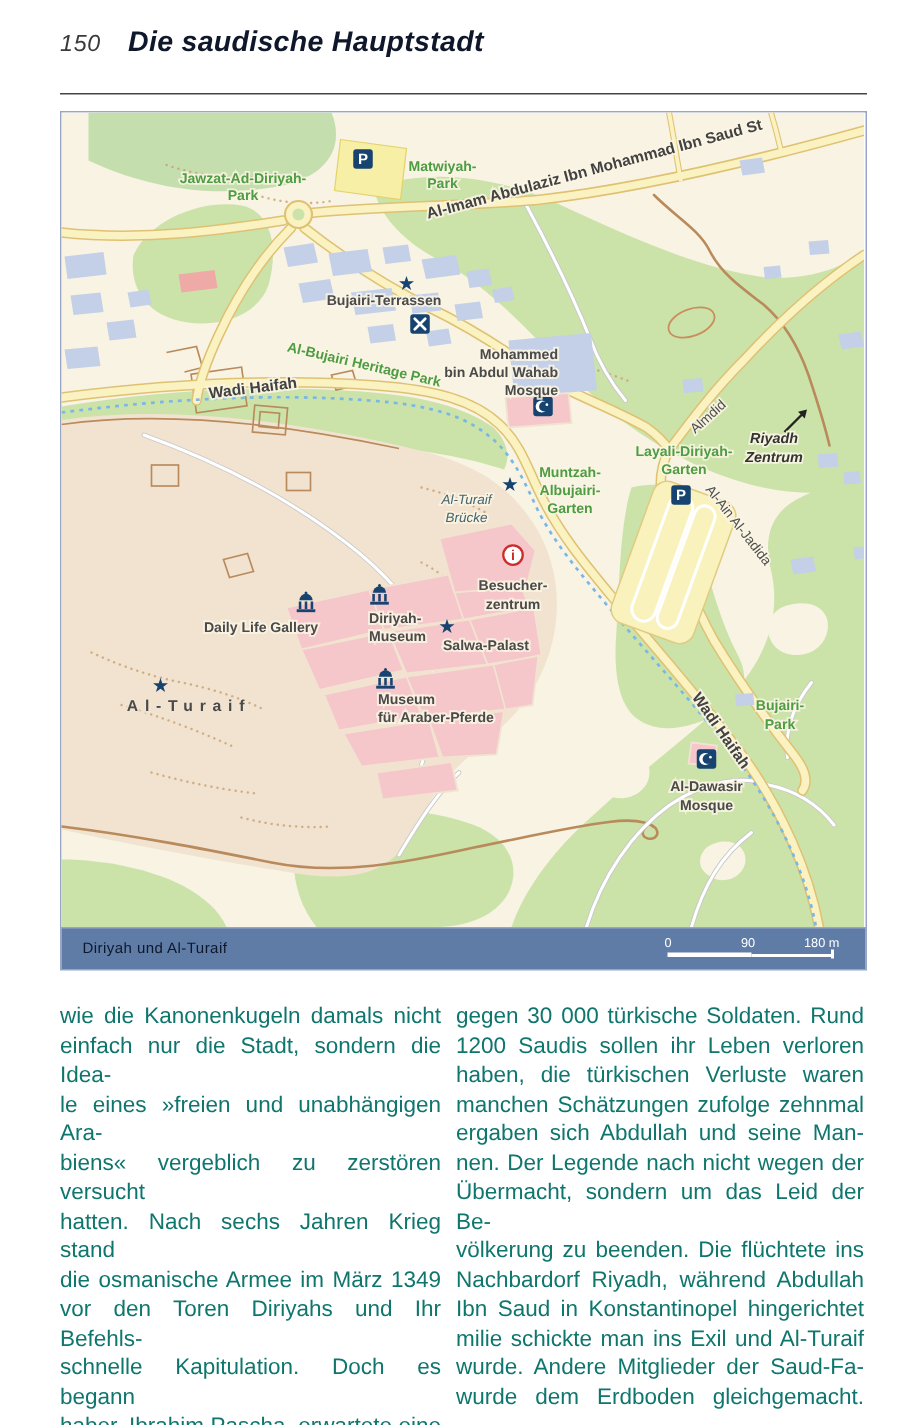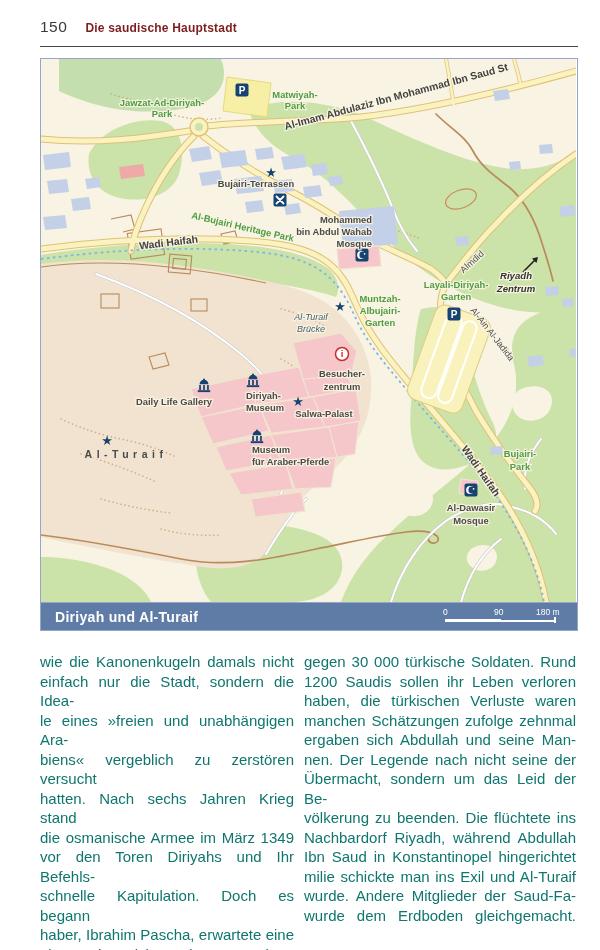--- a/index.html
+++ b/index.html
@@ -3,29 +3,29 @@
 <meta charset="utf-8">
 <style>
   html,body{margin:0;padding:0;}
   body{
     width:600px;height:950px;background:#ffffff;
     font-family:"Liberation Sans", sans-serif;color:#3e3e3e;
     position:relative;overflow:hidden;
   }
   .page{position:absolute;left:40px;top:18px;width:538px;}
   
-  .hdr{display:flex;align-items:baseline;border-bottom:1.6px solid #44474a;padding-bottom:10px;}
+  .hdr{display:flex;align-items:baseline;border-bottom:1.6px solid #44474a;padding-bottom:22px;font-style:italic;}
   .pagenum{font-size:15.5px;color:#3a3a3a;letter-spacing:.5px;}
-  .ptitle{font-size:12px;font-weight:bold;color:#7f1d1d;margin-left:18px;letter-spacing:.2px;}
+  .ptitle{font-size:19px;font-weight:bold;color:#0f172a;margin-left:18px;letter-spacing:.2px;}
   
   .mapbox{margin-top:11px;border:1.5px solid #97a6c6;width:536px;}
   .mapbox svg{display:block;}
   .caption{height:28px;background:#5e7ca6;border-top:1.5px solid #97a6c6;
     display:flex;align-items:center;justify-content:space-between;padding:0 14px;box-sizing:border-box;}
-  .caption .ctext{color:#ffffff;font-weight:bold;font-size:14px;letter-spacing:.3px;}
+  .caption .ctext{color:#0f172a;font-weight:normal;font-size:10px;letter-spacing:.3px;}
   .scalebar{position:relative;width:118px;height:22px;}
   .scalebar .num{position:absolute;top:1px;color:#fff;font-size:8.5px;}
   .sb-solid{position:absolute;left:0;top:13px;width:56px;height:3.5px;background:#fff;}
   .sb-thin{position:absolute;left:56px;top:14.5px;width:54px;height:1.6px;background:#fff;}
   .sb-tick{position:absolute;left:109px;top:11px;width:1.6px;height:6.5px;background:#fff;}
   
   .cols{display:flex;margin-top:21px;}
   .col-left{width:254px;}
   .col-right{width:272px;margin-left:10px;}
   .text-line{font-size:15px;line-height:19.5px;text-align:justify;text-align-last:justify;color:#0f766e;}
@@ -307,21 +307,21 @@
         <div class="text-line">schnelle Kapitulation. Doch es begann</div>
         <div class="text-line">haber, Ibrahim Pascha, erwartete eine</div>
         <div class="text-line">eine verlustreiche Belagerung, denn die</div>
       </div>
     <div class="col-right">
         <div class="text-line">gegen 30 000 türkische Soldaten. Rund</div>
         <div class="text-line">1200 Saudis sollen ihr Leben verloren</div>
         <div class="text-line">haben, die türkischen Verluste waren</div>
         <div class="text-line">manchen Schätzungen zufolge zehnmal</div>
         <div class="text-line">ergaben sich Abdullah und seine Man-</div>
-        <div class="text-line">nen. Der Legende nach nicht seine der</div>
+        <div class="text-line">nen. Der Legende nach nicht wegen der</div>
         <div class="text-line">Übermacht, sondern um das Leid der Be-</div>
         <div class="text-line">völkerung zu beenden. Die flüchtete ins</div>
         <div class="text-line">Nachbardorf Riyadh, während Abdullah</div>
         <div class="text-line">Ibn Saud in Konstantinopel hingerichtet</div>
         <div class="text-line">milie schickte man ins Exil und Al-Turaif</div>
         <div class="text-line">wurde. Andere Mitglieder der Saud-Fa-</div>
         <div class="text-line">wurde dem Erdboden gleichgemacht.</div>
       </div>
   </div>
 

